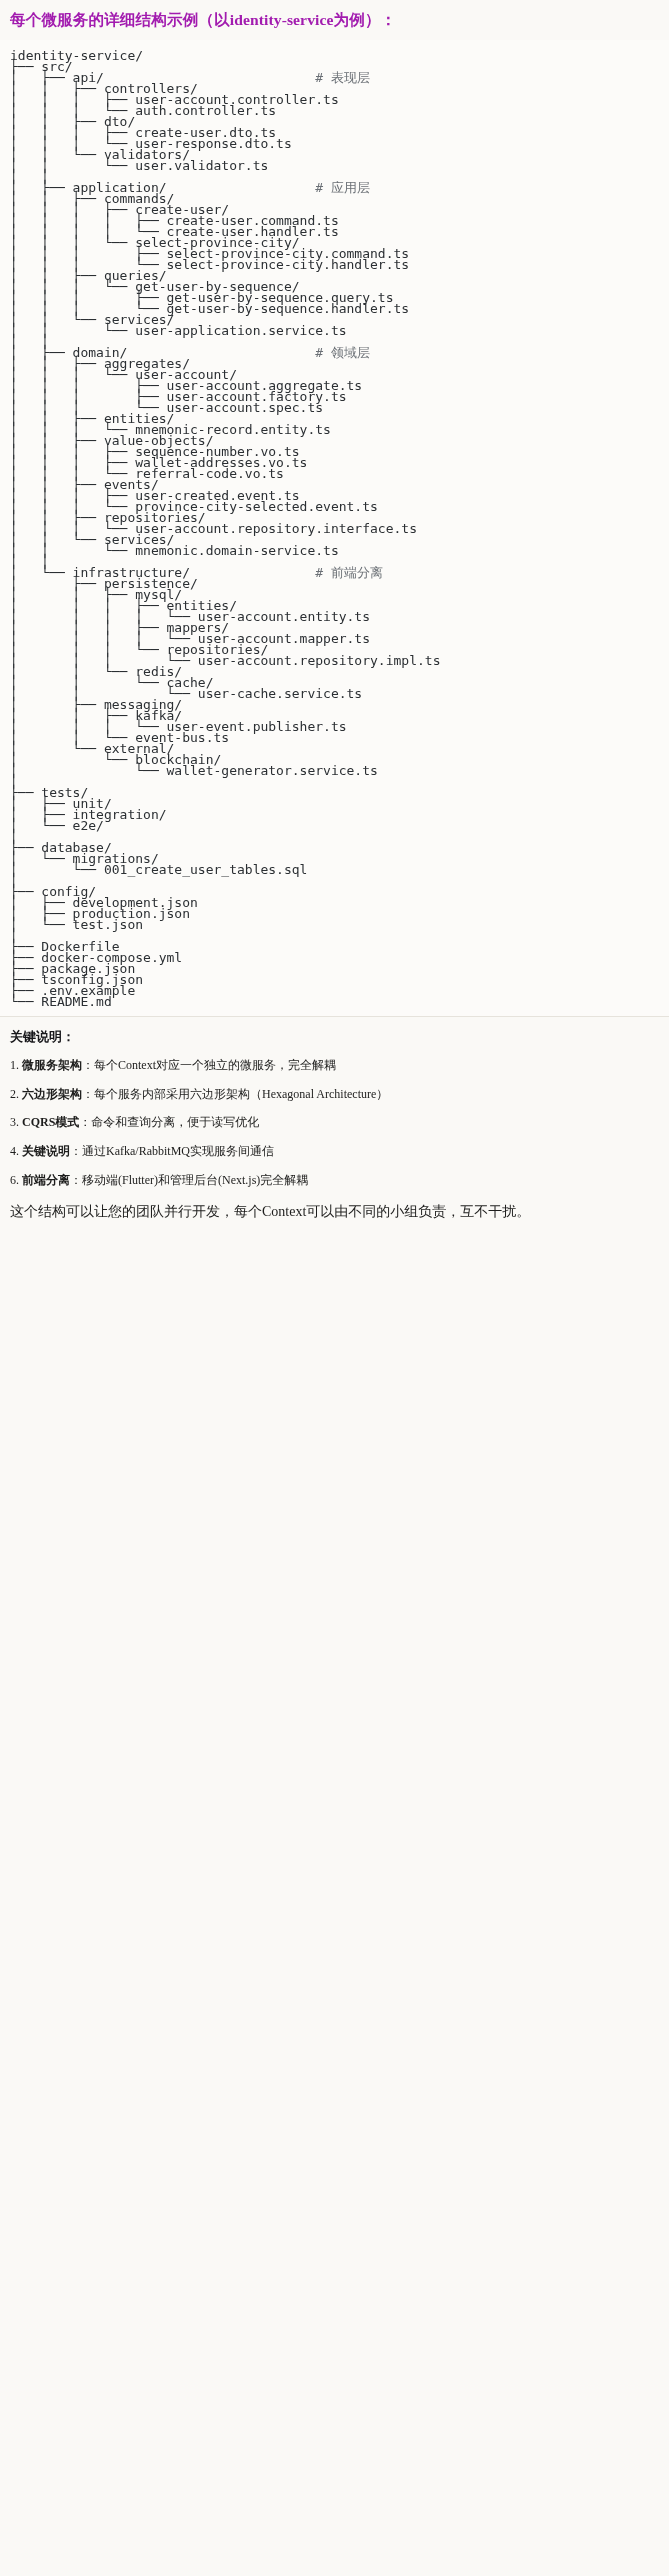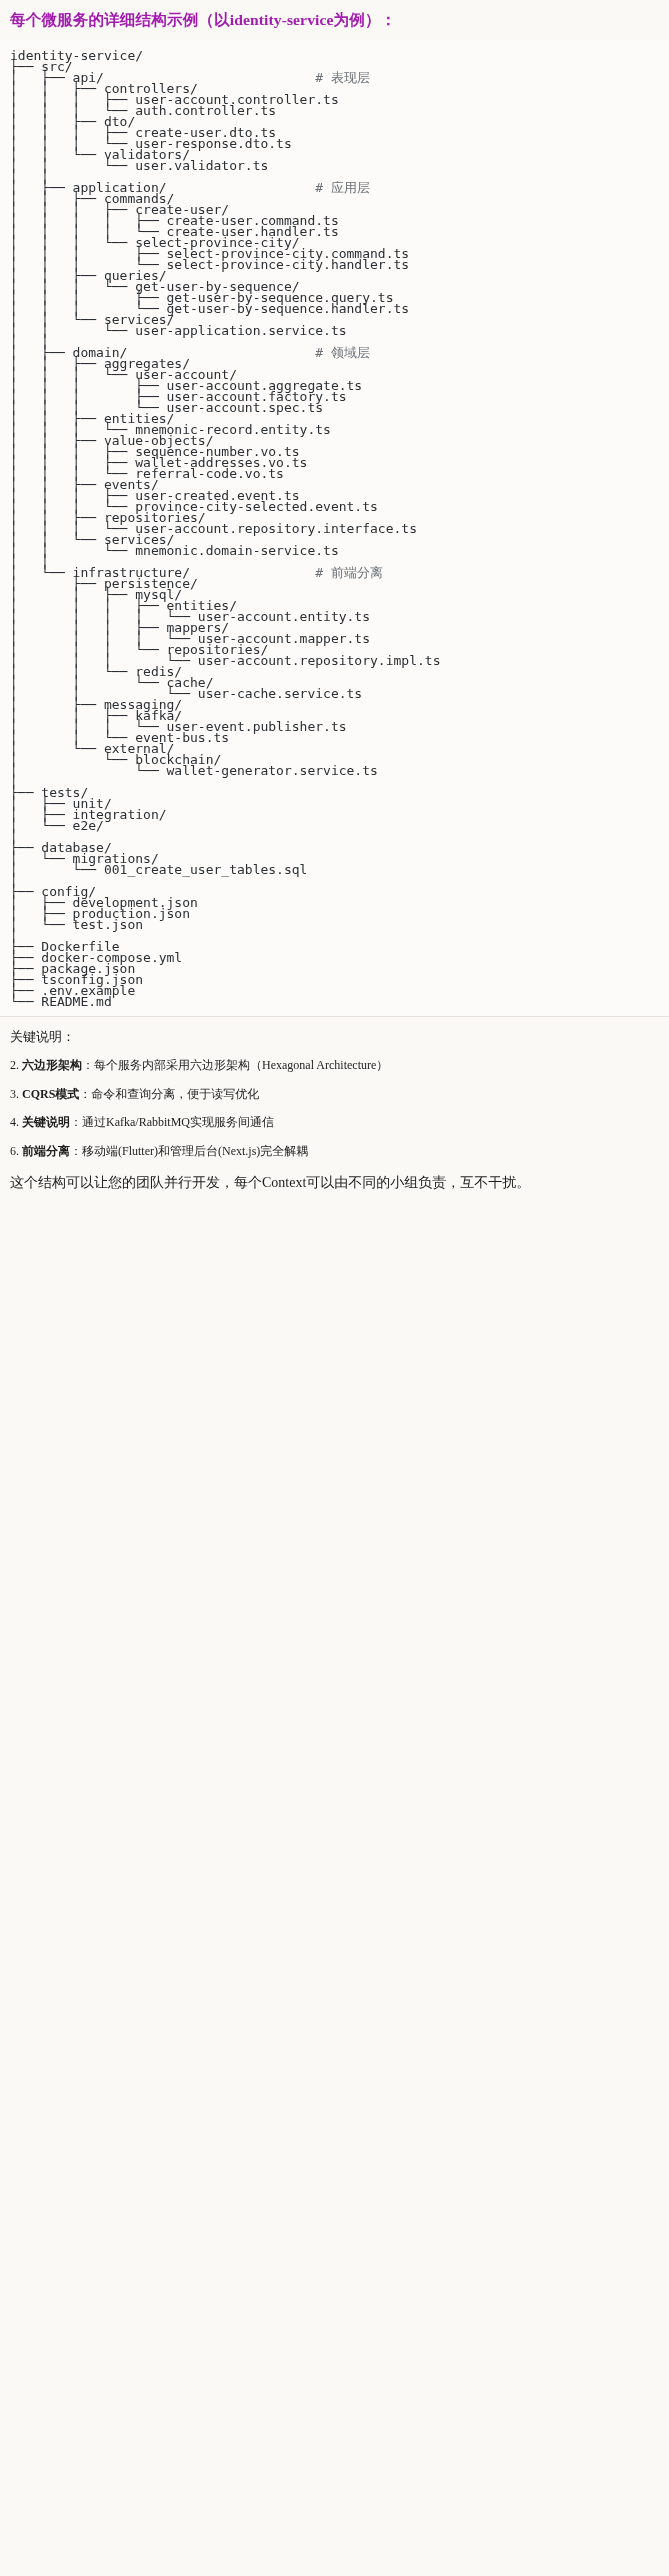--- a/index.html
+++ b/index.html
@@ -60,21 +60,21 @@
   .codeblock pre .cmt {
     color: #6b7076;
   }
 
   
   .keypoints {
     padding: 11.3px 10px 13.8px 10px;
   }
   .kp-title {
     font-family: "Liberation Serif", "DejaVu Serif", serif;
-    font-weight: normal;
+    font-weight: bold;
     font-size: 13px;
     margin: 0 0 10px 0;
     color: #17171a;
   }
   .kp-list {
     list-style: none;
     margin: 0;
     padding: 0;
     counter-reset: kp;
   }
@@ -198,20 +198,21 @@
 ├── .env.example
 └── README.md</code></pre>
   </div>
 
   <hr class="rule">
 
   <div class="keypoints">
     <div class="kp-title">关键说明：</div>
 
     <ol class="kp-list" id="kp-list">
+        <li class="kp-item"><span class="kp-num">1.</span> <span class="kp-term">微服务架构</span><span class="kp-desc">：每个Context对应一个独立的微服务，完全解耦</span></li>
         <li class="kp-item"><span class="kp-num">2.</span> <span class="kp-term">六边形架构</span><span class="kp-desc">：每个服务内部采用六边形架构（Hexagonal Architecture）</span></li>
         <li class="kp-item"><span class="kp-num">3.</span> <span class="kp-term">CQRS模式</span><span class="kp-desc">：命令和查询分离，便于读写优化</span></li>
         <li class="kp-item"><span class="kp-num">4.</span> <span class="kp-term">关键说明</span><span class="kp-desc">：通过Kafka/RabbitMQ实现服务间通信</span></li>
         <li class="kp-item"><span class="kp-num">6.</span> <span class="kp-term">前端分离</span><span class="kp-desc">：移动端(Flutter)和管理后台(Next.js)完全解耦</span></li>
       </ol>
 
     <p class="kp-footer">这个结构可以让您的团队并行开发，每个Context可以由不同的小组负责，互不干扰。</p>
   </div>
 
 </div>

